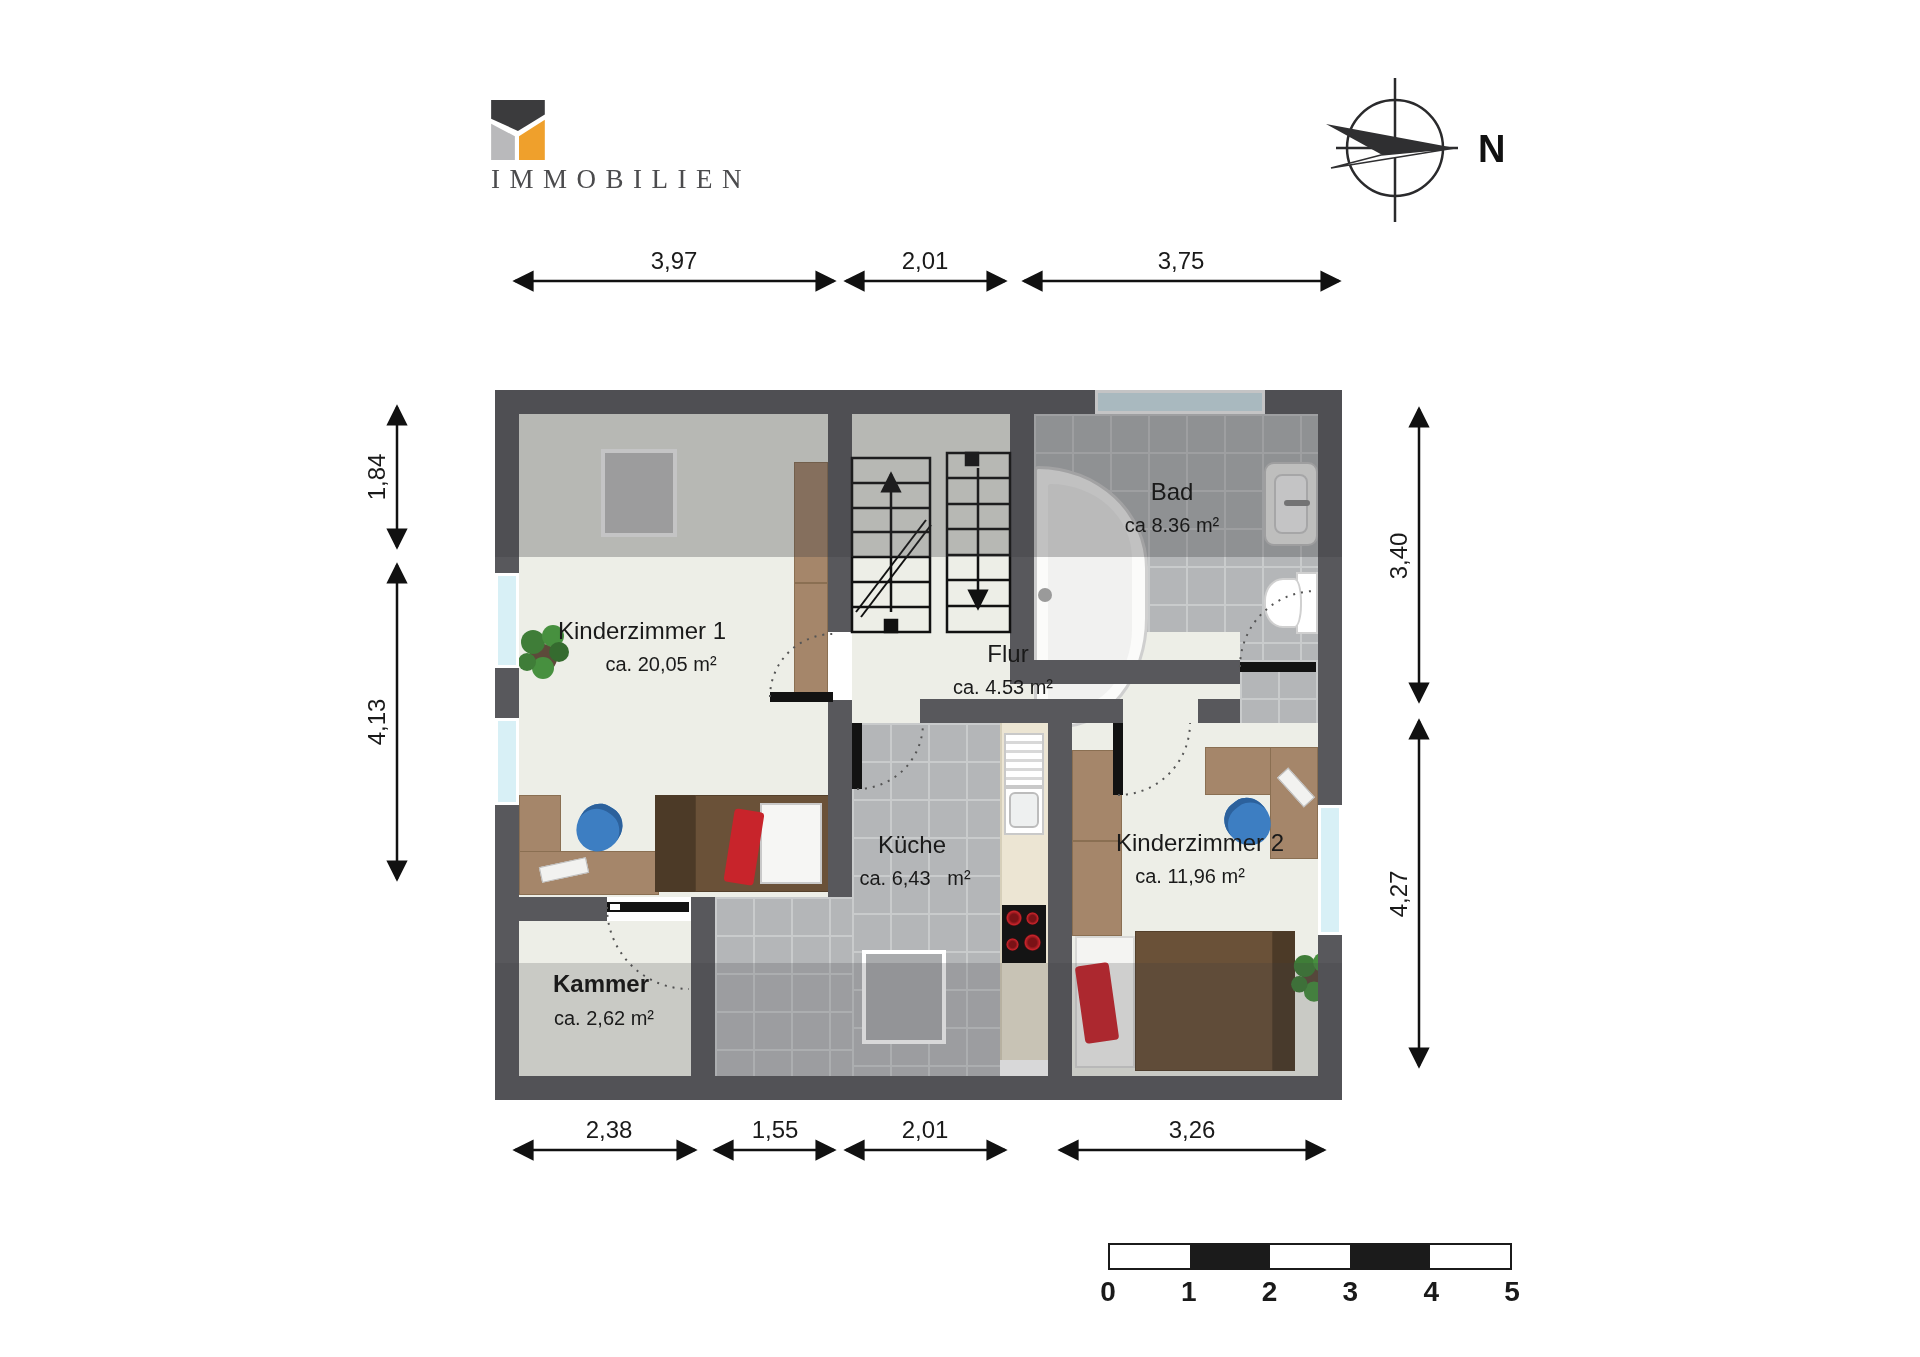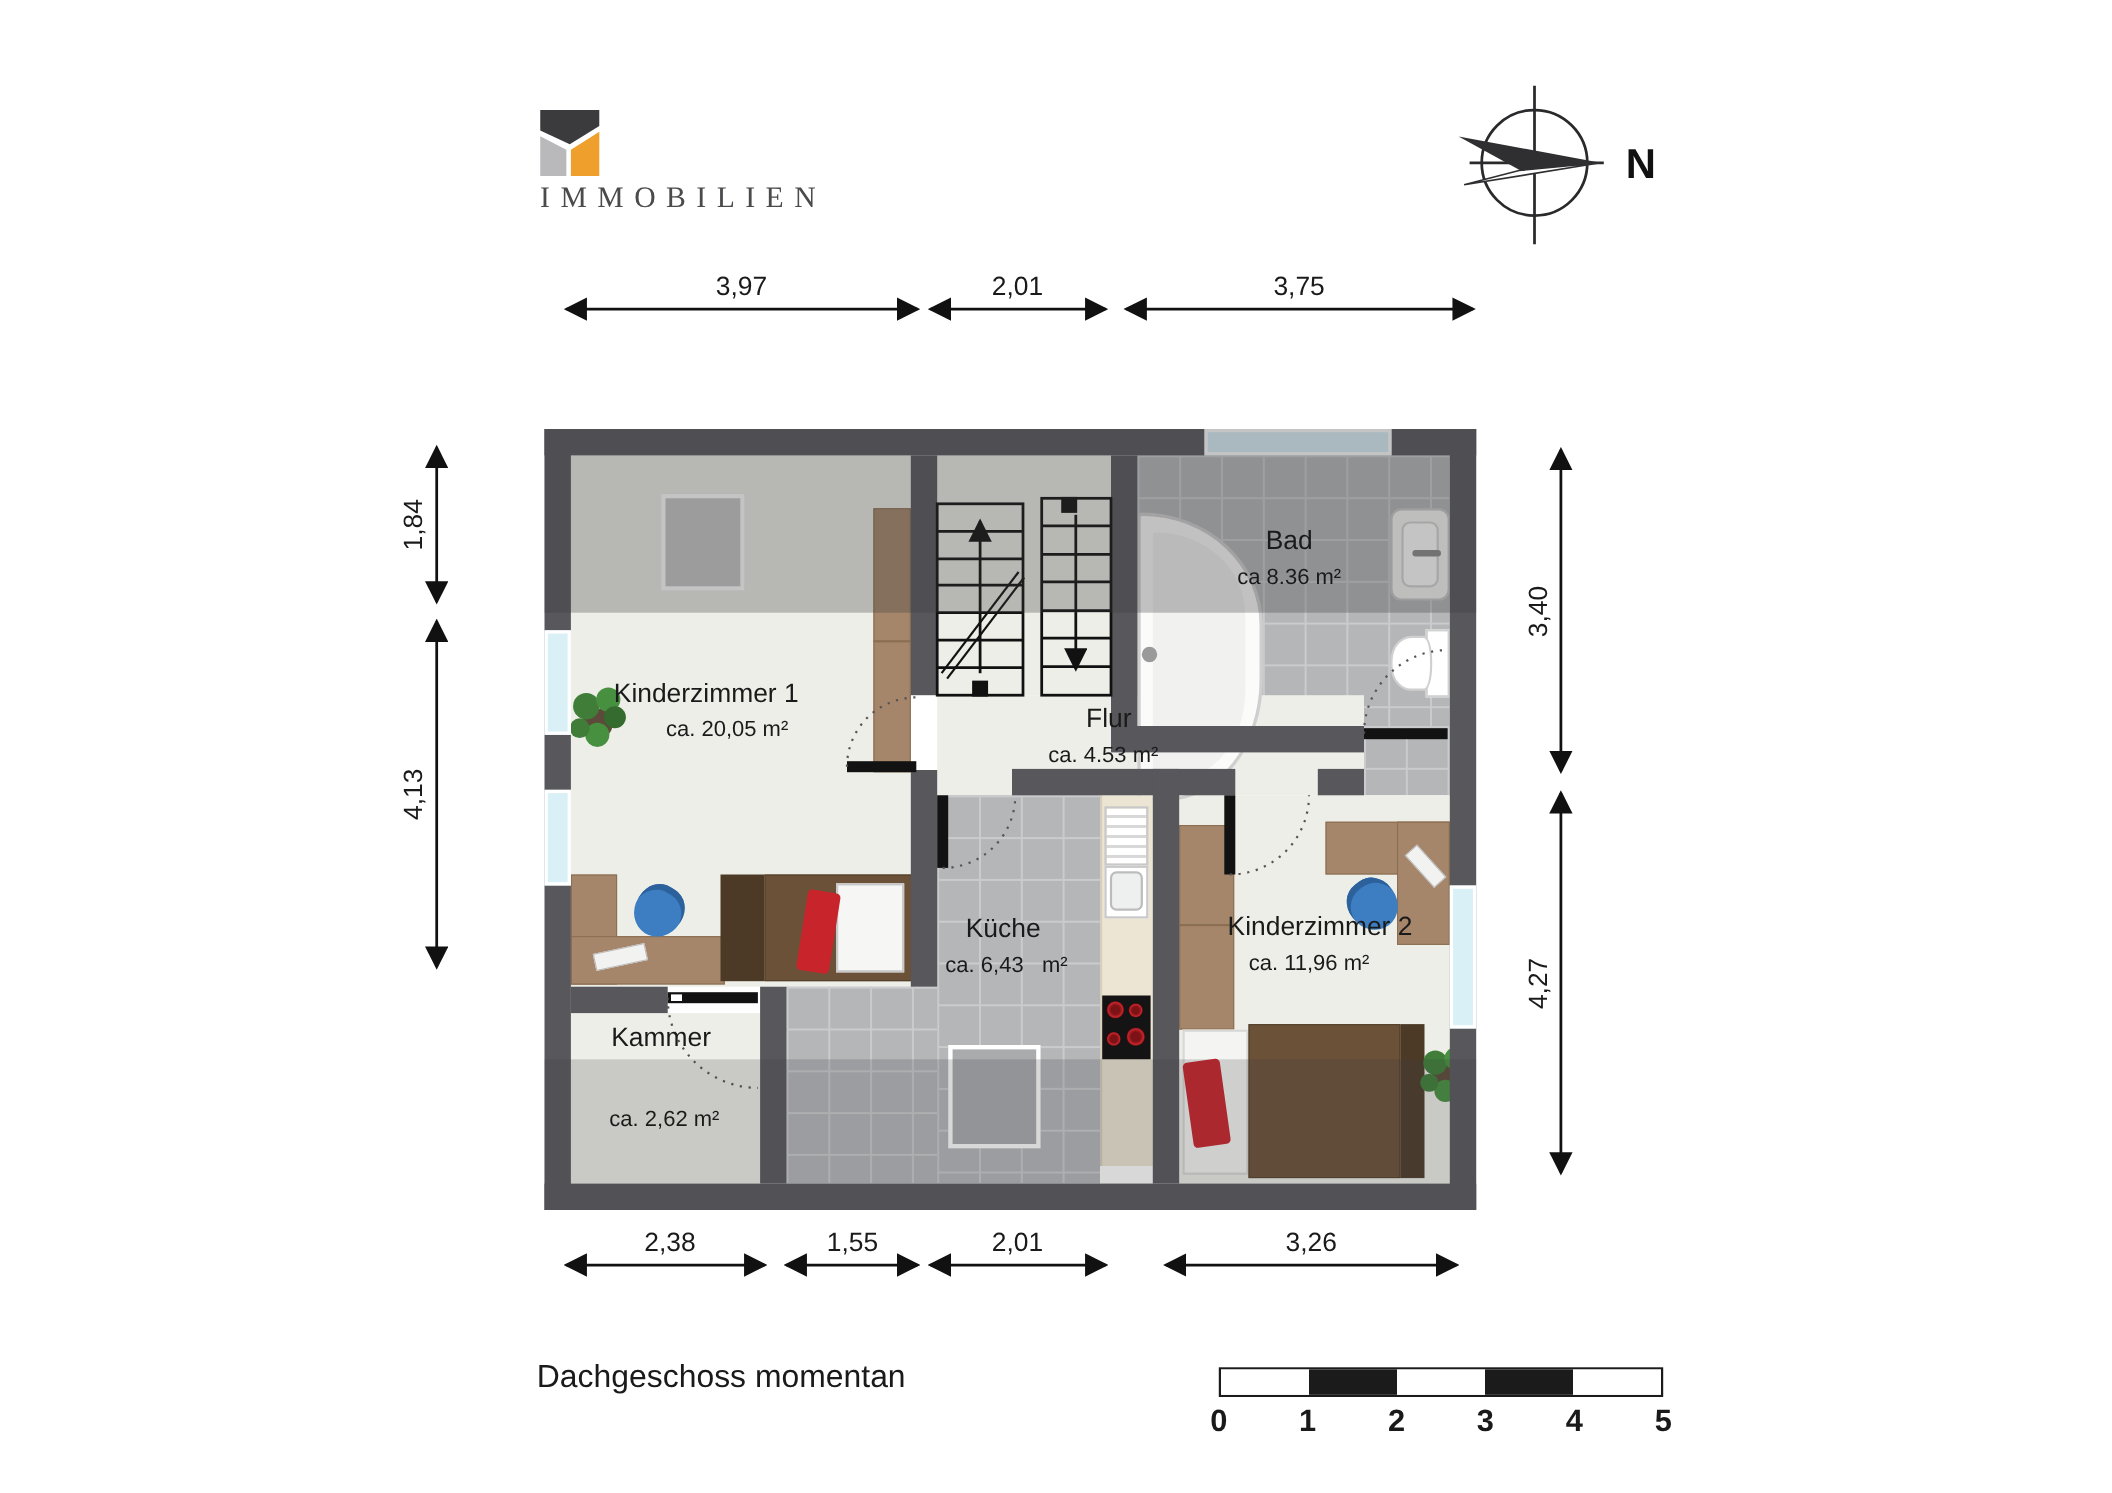--- a/index.html
+++ b/index.html
@@ -206,36 +206,35 @@
   <div class="room-label" style="left:642px;top:631px;">Kinderzimmer 1</div>
   <div class="area-label" style="left:661px;top:664px;">ca. 20,05 m²</div>
   <div class="room-label" style="left:1172px;top:492px;">Bad</div>
   <div class="area-label" style="left:1172px;top:525px;">ca 8.36 m²</div>
   <div class="room-label" style="left:1008px;top:654px;">Flur</div>
   <div class="area-label" style="left:1003px;top:687px;">ca. 4.53 m²</div>
   <div class="room-label" style="left:912px;top:845px;">Küche</div>
   <div class="area-label" style="left:915px;top:878px;">ca. 6,43   m²</div>
   <div class="room-label" style="left:1200px;top:843px;">Kinderzimmer 2</div>
   <div class="area-label" style="left:1190px;top:876px;">ca. 11,96 m²</div>
-  <div class="room-label" style="left:601px;top:944px;">Kammer</div>
+  <div class="room-label" style="left:601px;top:984px;font-weight:bold;">Kammer</div>
   <div class="area-label" style="left:604px;top:1018px;">ca. 2,62 m²</div>
 
   <div class="dim-label" style="left:674px;top:261px;">3,97</div>
   <div class="dim-label" style="left:925px;top:261px;">2,01</div>
   <div class="dim-label" style="left:1181px;top:261px;">3,75</div>
   <div class="dim-label rot" style="left:377px;top:477px;">1,84</div>
   <div class="dim-label rot" style="left:377px;top:722px;">4,13</div>
   <div class="dim-label rot" style="left:1399px;top:556px;">3,40</div>
   <div class="dim-label rot" style="left:1399px;top:894px;">4,27</div>
   <div class="dim-label" style="left:609px;top:1130px;">2,38</div>
   <div class="dim-label" style="left:775px;top:1130px;">1,55</div>
   <div class="dim-label" style="left:925px;top:1130px;">2,01</div>
   <div class="dim-label" style="left:1192px;top:1130px;">3,26</div>
 
-  <div class="title" style="left:488px;top:1236px;">Dachgeschoss momentan</div>
 
   <div class="scale-wrap">
     <div class="scale-seg" style="background:#fff;"></div>
     <div class="scale-seg" style="background:#1b1b1b;"></div>
     <div class="scale-seg" style="background:#fff;"></div>
     <div class="scale-seg" style="background:#1b1b1b;"></div>
     <div class="scale-seg" style="background:#fff;"></div>
   </div>
   <div class="scale-nums">
     <span class="scale-num" style="left:0%;">0</span>

